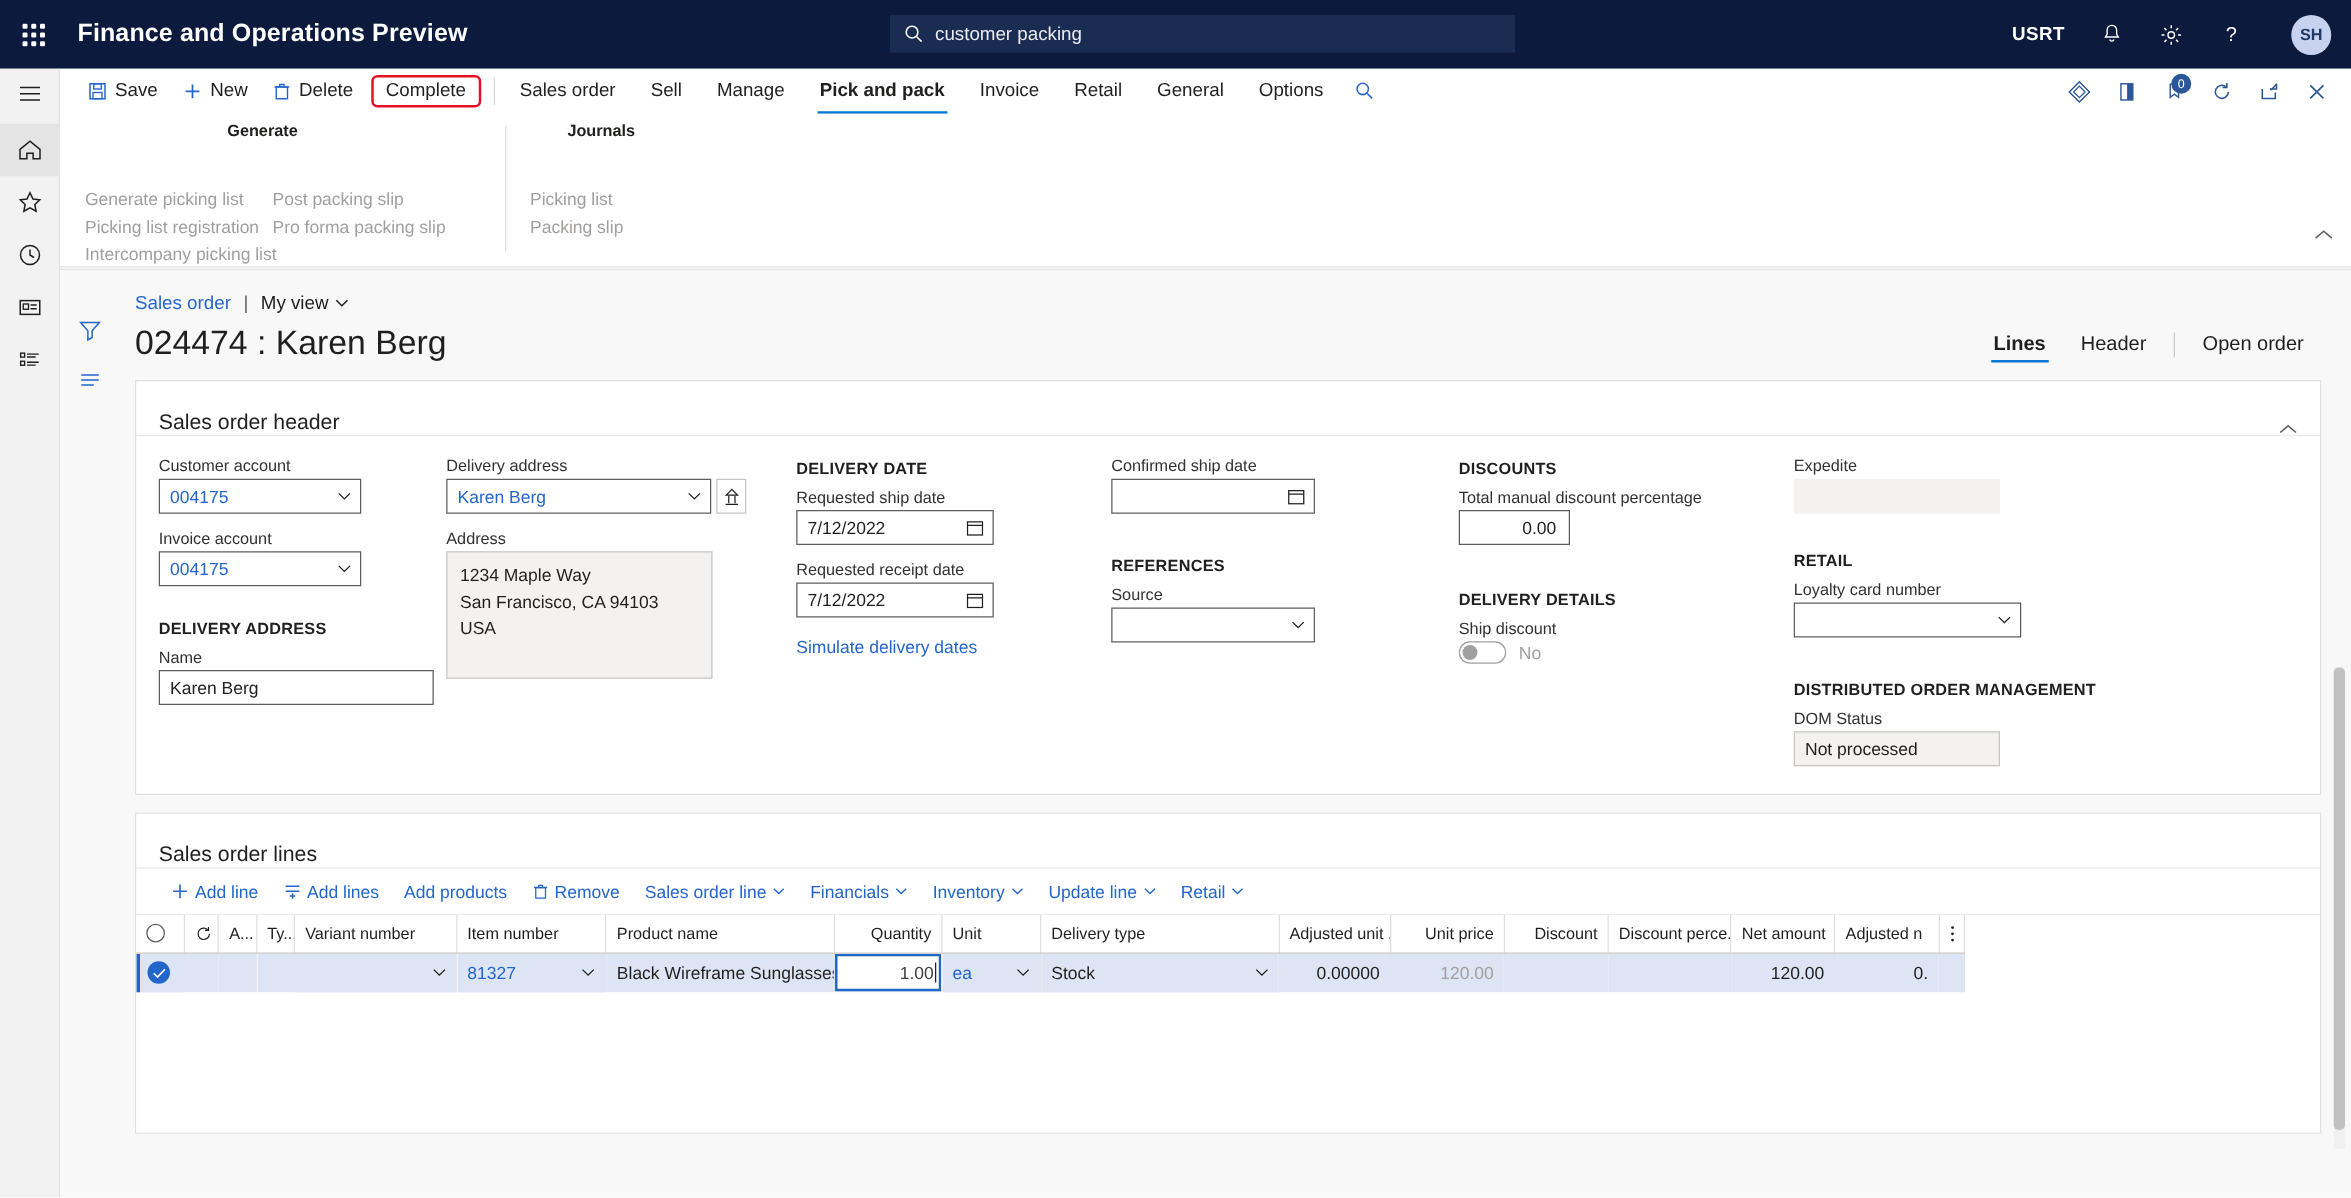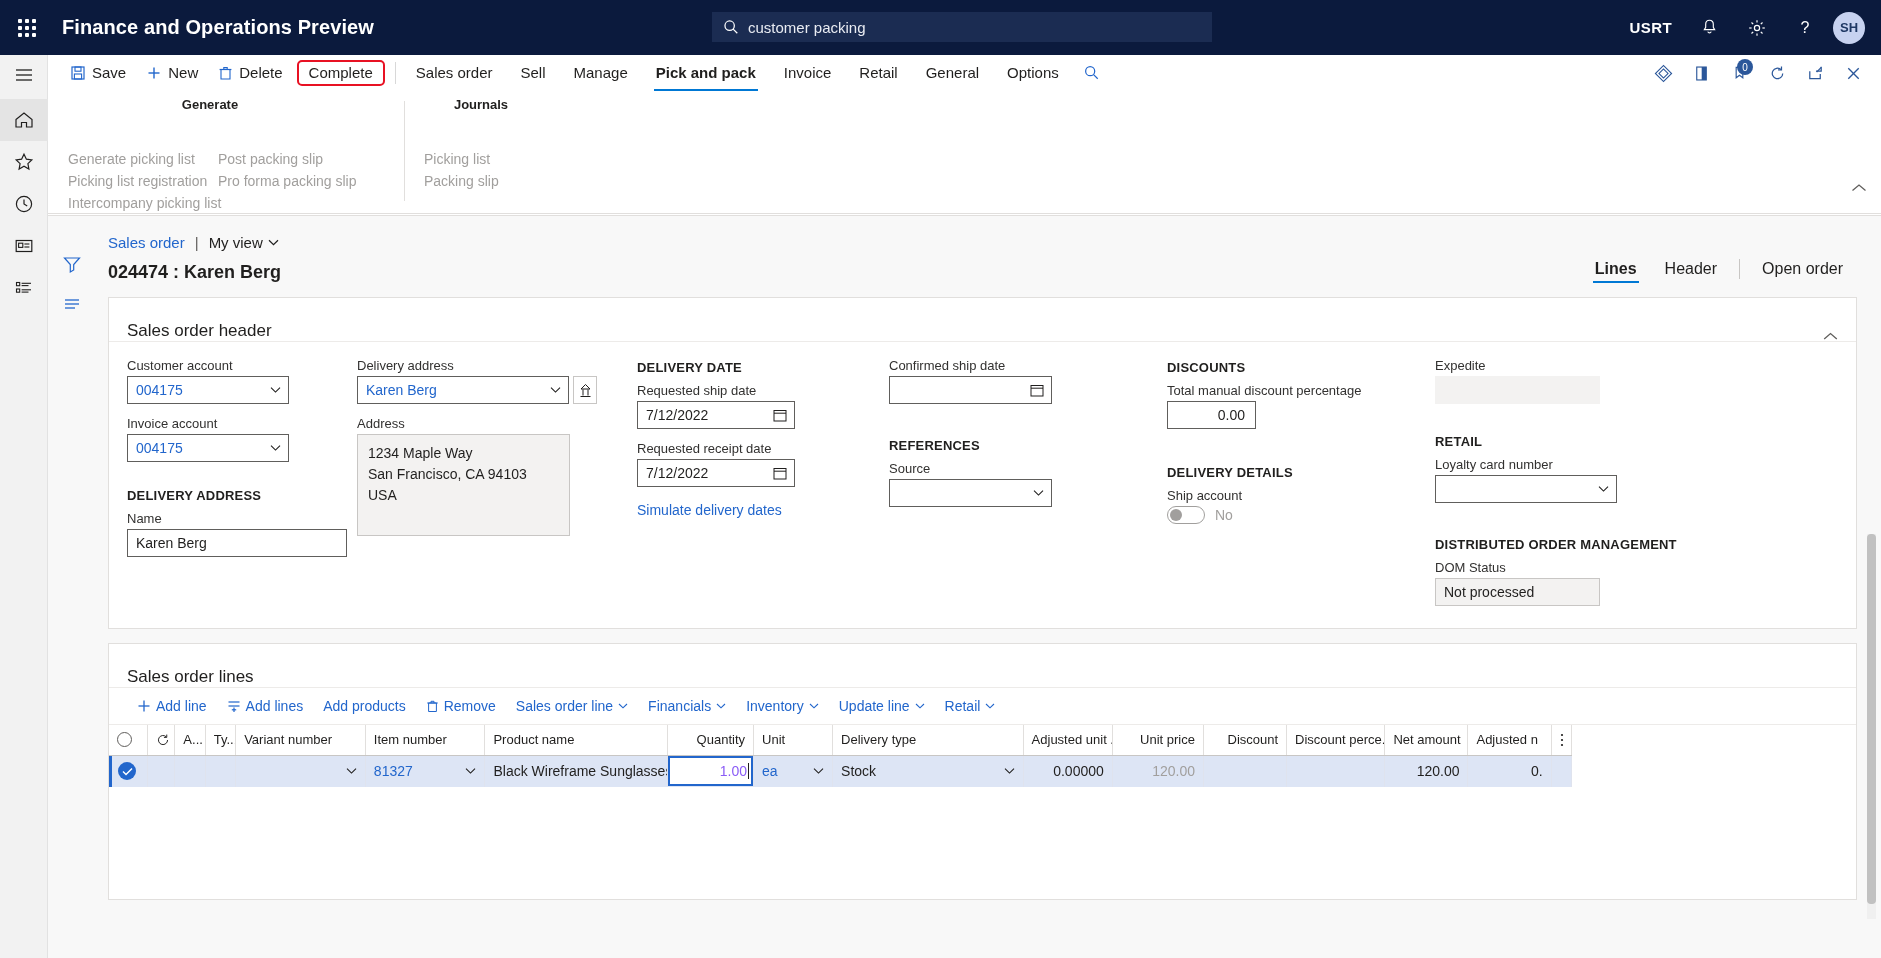--- a/index.html
+++ b/index.html
@@ -44,21 +44,21 @@
   }
   .top-right .tr-item {
     height: 55px; display: flex; align-items: center; justify-content: center;
     color: #ffffff; cursor: pointer; padding: 12px 14px;
   }
   .usrt { font-size: 15px; font-weight: 600; letter-spacing: .4px; }
   .avatar {
     width: 32px; height: 32px; border-radius: 50%; background: #c7d2f0;
     color: #1f3864; font-size: 13px; font-weight: 600;
     display: flex; align-items: center; justify-content: center;
-    margin-left: 4px; cursor: pointer;
+    margin-left: 24px; cursor: pointer;
   }
 
   
   .rail {
     position: absolute; left: 0; top: 55px; width: 48px; height: 903px;
     background: #f2f2f2; border-right: 1px solid #e2e2e2;
   }
   .rail-btn {
     width: 48px; height: 40px; display: flex; align-items: center; justify-content: center;
     cursor: pointer;
@@ -136,21 +136,21 @@
   .crumbs {
     display: flex; align-items: center; gap: 10px; padding: 18px 0 0 12px; font-size: 15px;
   }
   .crumb-link { color: #2266cc; cursor: pointer; }
   .crumb-bar { color: #605e5c; }
   .crumb-view { color: #201f1e; display: flex; align-items: center; gap: 5px; cursor: pointer; }
 
   .page-title-row {
     display: flex; align-items: flex-end; padding: 8px 24px 0 12px;
   }
-  .page-title { font-size: 18px; color: #201f1e; font-weight: 700; }
+  .page-title { font-size: 27px; color: #201f1e; font-weight: 400; }
   .title-tabs { margin-left: auto; display: flex; align-items: center; gap: 0px; padding-bottom: 4px; }
   .tt {
     font-size: 16px; color: #201f1e; padding: 0 14px; cursor: pointer; position: relative;
   }
   .tt.active { font-weight: 600; }
   .tt.active::after {
     content:""; position: absolute; left: 12px; right: 12px; bottom: -5px; height: 2px; background: #0078d4;
   }
   .tt-sep { width: 1px; height: 20px; background: #c8c6c4; margin: 0 8px; }
 
@@ -235,21 +235,21 @@
   td.cell-chev .cc { position: absolute; right: 8px; top: 50%; transform: translateY(-50%); }
   .sel-cell { position: relative; padding-left: 0 !important; }
   .sel-bar { position: absolute; left: 0; top: 0; bottom: 0; width: 3px; background: #2266cc; }
   .check-circle {
     width: 18px; height: 18px; border-radius: 50%; background: #2266cc;
     display: flex; align-items: center; justify-content: center; margin-left: 9px;
   }
   .qty-edit {
     border: 2px solid #2266cc; background: #fff; height: 30px;
     display: flex; align-items: center; justify-content: flex-end;
-    padding-right: 2px; font-size: 14px; color: #8b5cf6; margin: 0 -8px;
+    padding-right: 2px; font-size: 14px; color: #404040; margin: 0 -8px;
   }
   .caret { display: inline-block; width: 1px; height: 16px; background: #201f1e; margin-left: 1px; }
   .hdr-circle { width: 15px; height: 15px; border-radius: 50%; border: 1px solid #605e5c; display: block; }
 
   
   .vscroll {
     position: absolute; right: 5px; top: 318px; width: 9px; height: 385px;
     background: #f0f0f0;
   }
   .vscroll .thumb { position: absolute; left: 0; top: 0; width: 9px; height: 370px; background: #c1c1c1; border-radius: 4px; }
@@ -673,21 +673,21 @@
         <div class="col" style="width:268px;">
           <div class="sect-label">DISCOUNTS</div>
           <div class="fld">
             <span class="fld-label">Total manual discount percentage</span>
             <div class="input num" style="width:89px;">
               <span>0.00</span>
             </div>
           </div>
           <div class="sect-label" style="margin-top:24px;">DELIVERY DETAILS</div>
           <div class="fld">
-            <span class="fld-label">Ship account</span>
+            <span class="fld-label">Ship discount</span>
             <div class="toggle-row">
               <div class="toggle">
                   <span class="knob"></span>
                 </div>
               <span class="toggle-txt">No</span>
             </div>
           </div>
         </div>
 
         <div class="col" style="width:200px;">

